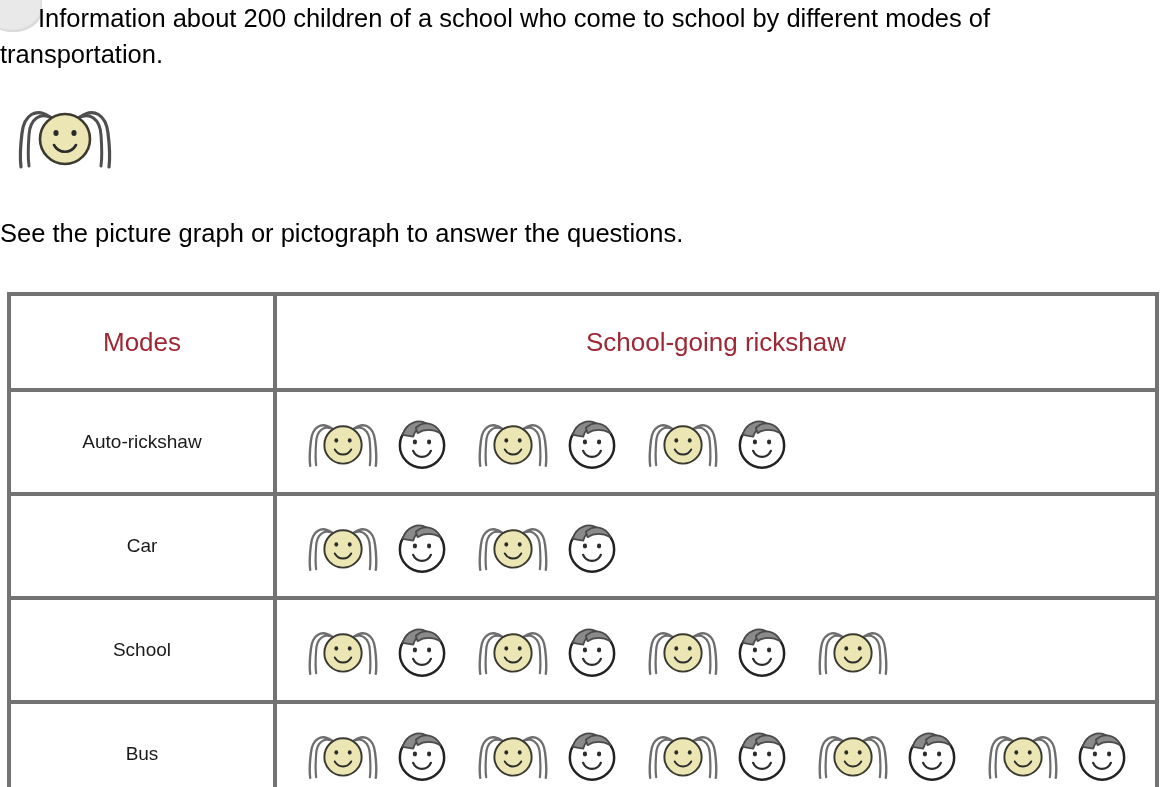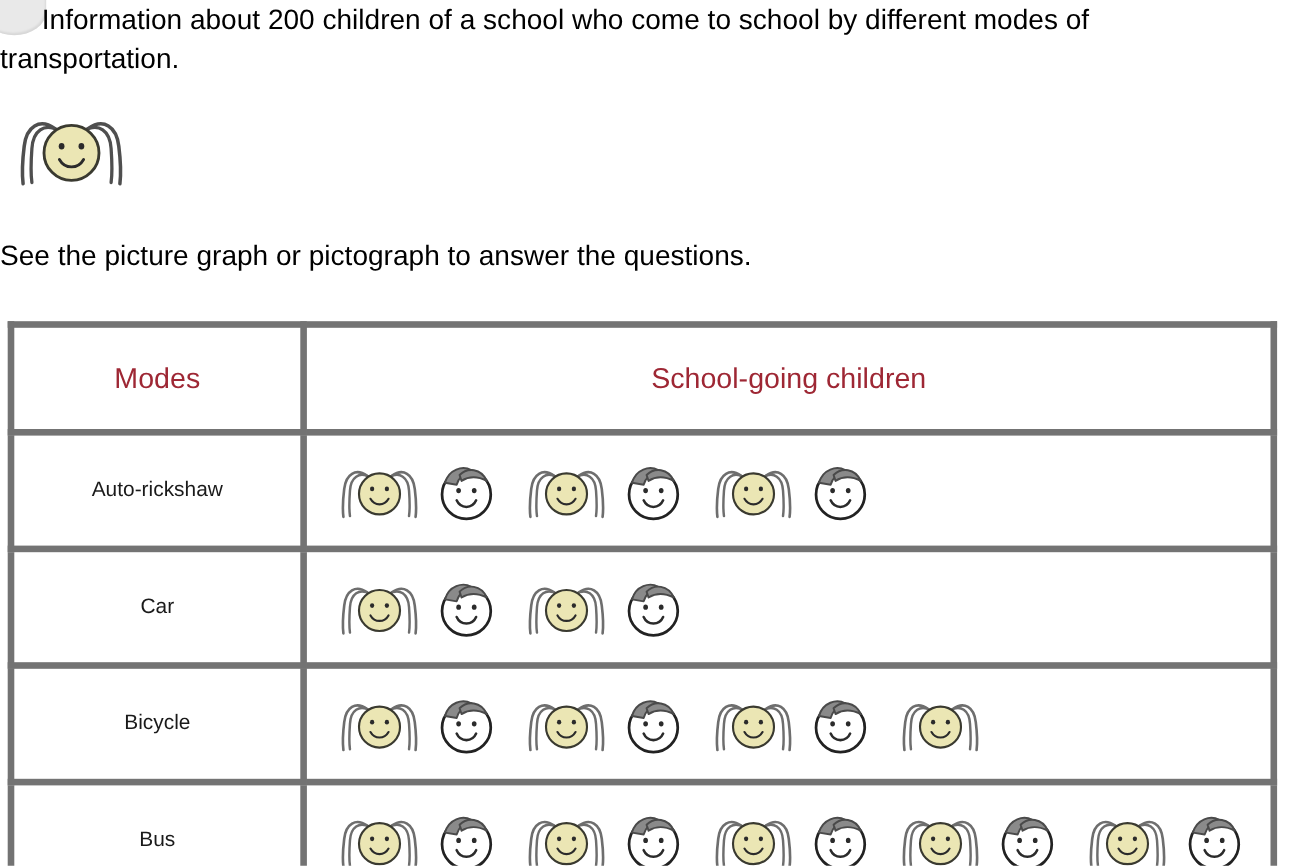--- a/index.html
+++ b/index.html
@@ -81,21 +81,21 @@
   
   .picto-table {
     position: absolute;
     left: 7px;
     top: 292px;
     width: 1150px;
     border-collapse: collapse;
     table-layout: fixed;
   }
   .picto-table td {
-    border: 6px solid #737373;
+    border: 4px solid #737373;
     padding: 9px;
     vertical-align: middle;
   }
   .col-mode { width: 266px; }
   .col-data { width: 882px; }
 
   .hdr {
     height: 74px;
     text-align: center;
     color: #9e2734;
@@ -157,21 +157,21 @@
 <div class="instruction">See the picture graph or pictograph to answer the questions.</div>
 
 <table class="picto-table">
   <colgroup>
     <col class="col-mode">
     <col class="col-data">
   </colgroup>
   <tbody>
     <tr>
       <td class="hdr">Modes</td>
-      <td class="hdr hdr-children">School-going children</td>
+      <td class="hdr hdr-children">School-going rickshaw</td>
     </tr>
     <tr>
       <td class="row-mode">Auto-rickshaw</td>
       <td class="row-data">
           <div class="face-strip">
             <span class="face-slot girl" title="10 children">
               <svg width="88" height="70" viewBox="0 0 118 72">
                 <path d="M44 18 C30 8 18 16 16 34 C14 50 14 60 15 68" fill="none" stroke="#6e6e6e" stroke-width="3.2" stroke-linecap="round"></path>
                 <path d="M48 20 C34 12 24 20 23 36 C22 50 22 60 23 67" fill="none" stroke="#6e6e6e" stroke-width="3" stroke-linecap="round"></path>
                 <path d="M74 18 C88 8 100 16 102 34 C104 50 104 60 103 68" fill="none" stroke="#6e6e6e" stroke-width="3.2" stroke-linecap="round"></path>
@@ -284,21 +284,21 @@
                 <path d="M28 20 C36 12 50 13 56 26 C48 22 38 21 30 26 Z" fill="#8a8a8a" stroke="#4a4a4a" stroke-width="2" stroke-linejoin="round"></path>
                 <ellipse cx="27" cy="36" rx="2.4" ry="2.7" fill="#2b2b2b"></ellipse>
                 <ellipse cx="43" cy="36" rx="2.4" ry="2.7" fill="#2b2b2b"></ellipse>
                 <path d="M25 46 C29 55 41 55 45 46" fill="none" stroke="#2b2b2b" stroke-width="2.6" stroke-linecap="round"></path>
               </svg>
             </span>
           </div>
         </td>
     </tr>
     <tr>
-      <td class="row-mode">Bicycle</td>
+      <td class="row-mode">School</td>
       <td class="row-data">
           <div class="face-strip">
             <span class="face-slot girl" title="10 children">
               <svg width="88" height="70" viewBox="0 0 118 72">
                 <path d="M44 18 C30 8 18 16 16 34 C14 50 14 60 15 68" fill="none" stroke="#6e6e6e" stroke-width="3.2" stroke-linecap="round"></path>
                 <path d="M48 20 C34 12 24 20 23 36 C22 50 22 60 23 67" fill="none" stroke="#6e6e6e" stroke-width="3" stroke-linecap="round"></path>
                 <path d="M74 18 C88 8 100 16 102 34 C104 50 104 60 103 68" fill="none" stroke="#6e6e6e" stroke-width="3.2" stroke-linecap="round"></path>
                 <path d="M70 20 C84 12 94 20 95 36 C96 50 96 60 95 67" fill="none" stroke="#6e6e6e" stroke-width="3" stroke-linecap="round"></path>
                 <circle cx="59" cy="40" r="25" fill="#ebe6b4" stroke="#3a3a30" stroke-width="2.6"></circle>
                 <ellipse cx="50" cy="34" rx="2.6" ry="2.9" fill="#2b2b2b"></ellipse>

